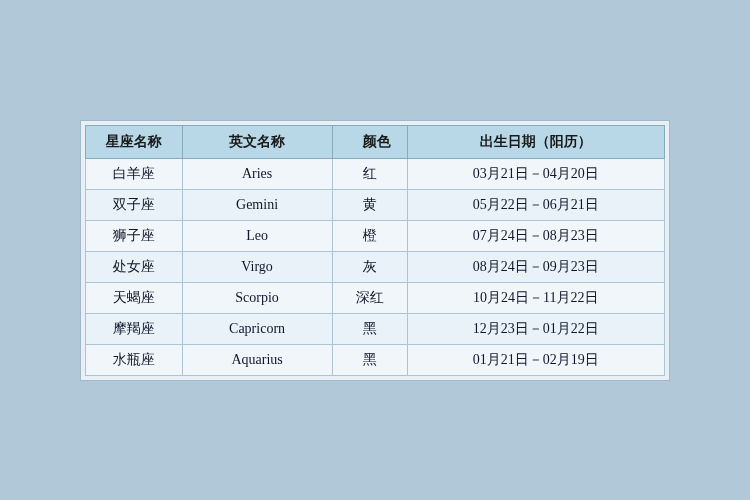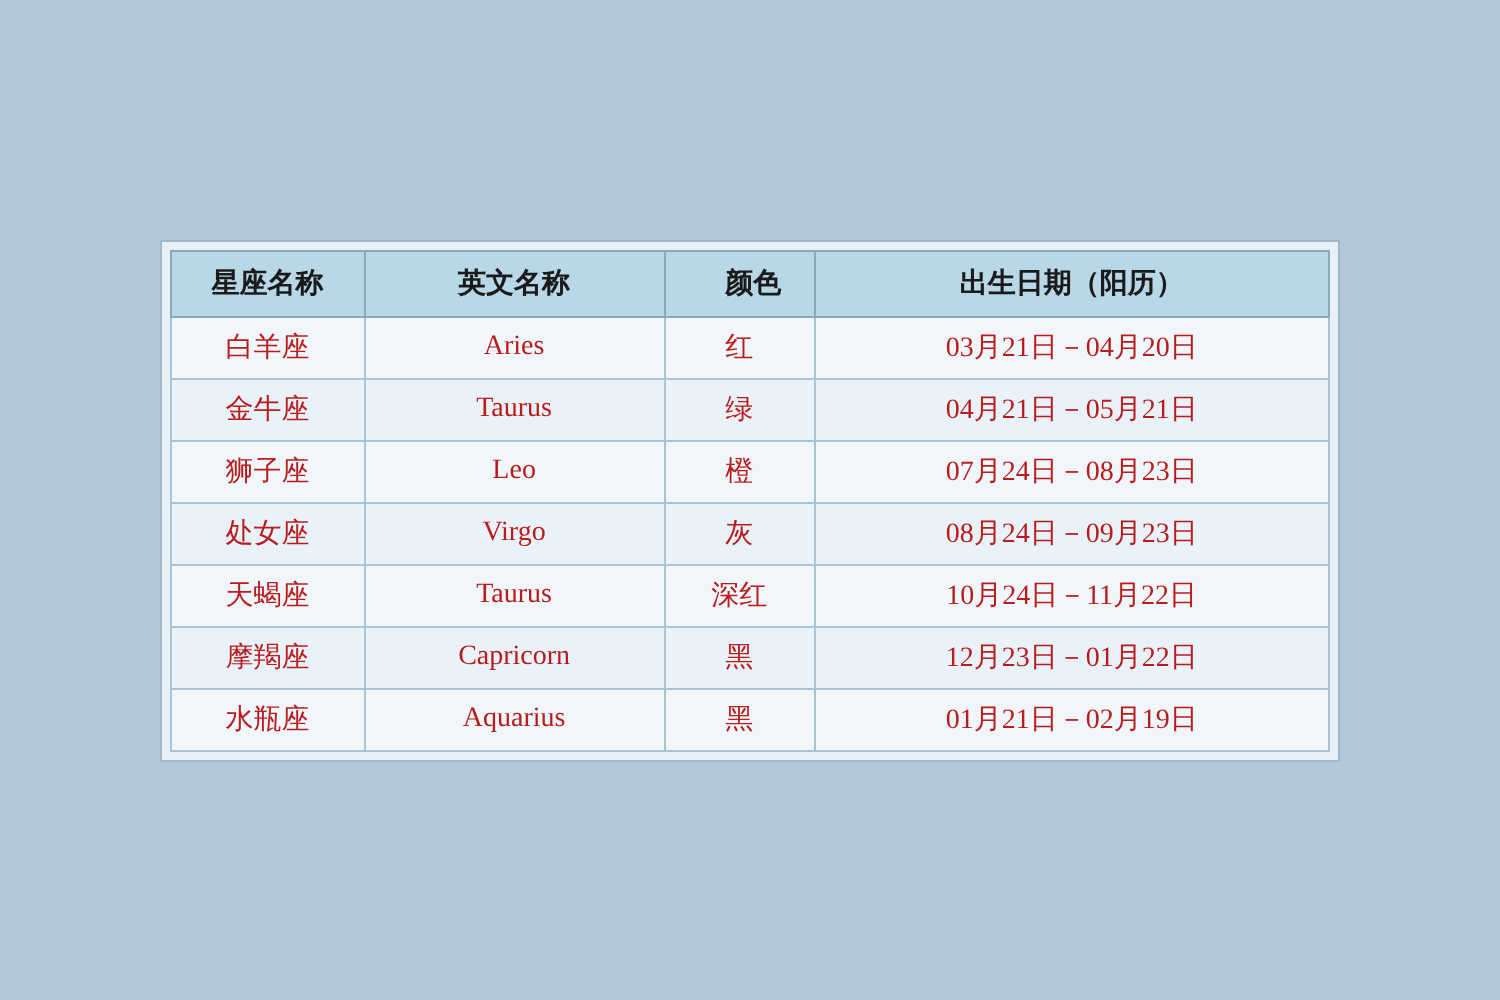--- a/index.html
+++ b/index.html
@@ -32,21 +32,21 @@
       padding: 7px 10px;
       text-align: center;
       color: #1a1a1a;
       font-weight: bold;
       margin-left: 48px;
     }
     tbody tr td {
       border: 1px solid #aac4d4;
       padding: 6px 10px;
       text-align: center;
-      color: #b91c1c;
+      color: #0f172a;
       background-color: #f0f6fa;
     }
     tbody tr:nth-child(even) td {
       background-color: #e8f2f8;
     }
     .col-chinese { width: 90px; }
     .col-english { width: 140px; text-align: center; }
     .col-color { width: 70px; padding-left: 24px; }
     .col-date { width: 240px; }
   </style>
@@ -64,40 +64,40 @@
       </tr>
     </thead>
     <tbody id="table-body">
     <tr>
           <td>白羊座</td>
           <td>Aries</td>
           <td>红</td>
           <td>03月21日－04月20日</td>
         </tr>
         <tr>
-          <td>金牛座</td>
-          <td>Taurus</td>
-          <td>绿</td>
-          <td>04月21日－05月21日</td>
+          <td>双子座</td>
+          <td>Gemini</td>
+          <td>黄</td>
+          <td>05月22日－06月21日</td>
         </tr>
         <tr>
           <td>狮子座</td>
           <td>Leo</td>
           <td>橙</td>
           <td>07月24日－08月23日</td>
         </tr>
         <tr>
           <td>处女座</td>
           <td>Virgo</td>
           <td>灰</td>
           <td>08月24日－09月23日</td>
         </tr>
         <tr>
           <td>天蝎座</td>
-          <td>Taurus</td>
+          <td>Scorpio</td>
           <td>深红</td>
           <td>10月24日－11月22日</td>
         </tr>
         <tr>
           <td>摩羯座</td>
           <td>Capricorn</td>
           <td>黑</td>
           <td>12月23日－01月22日</td>
         </tr>
         <tr>

